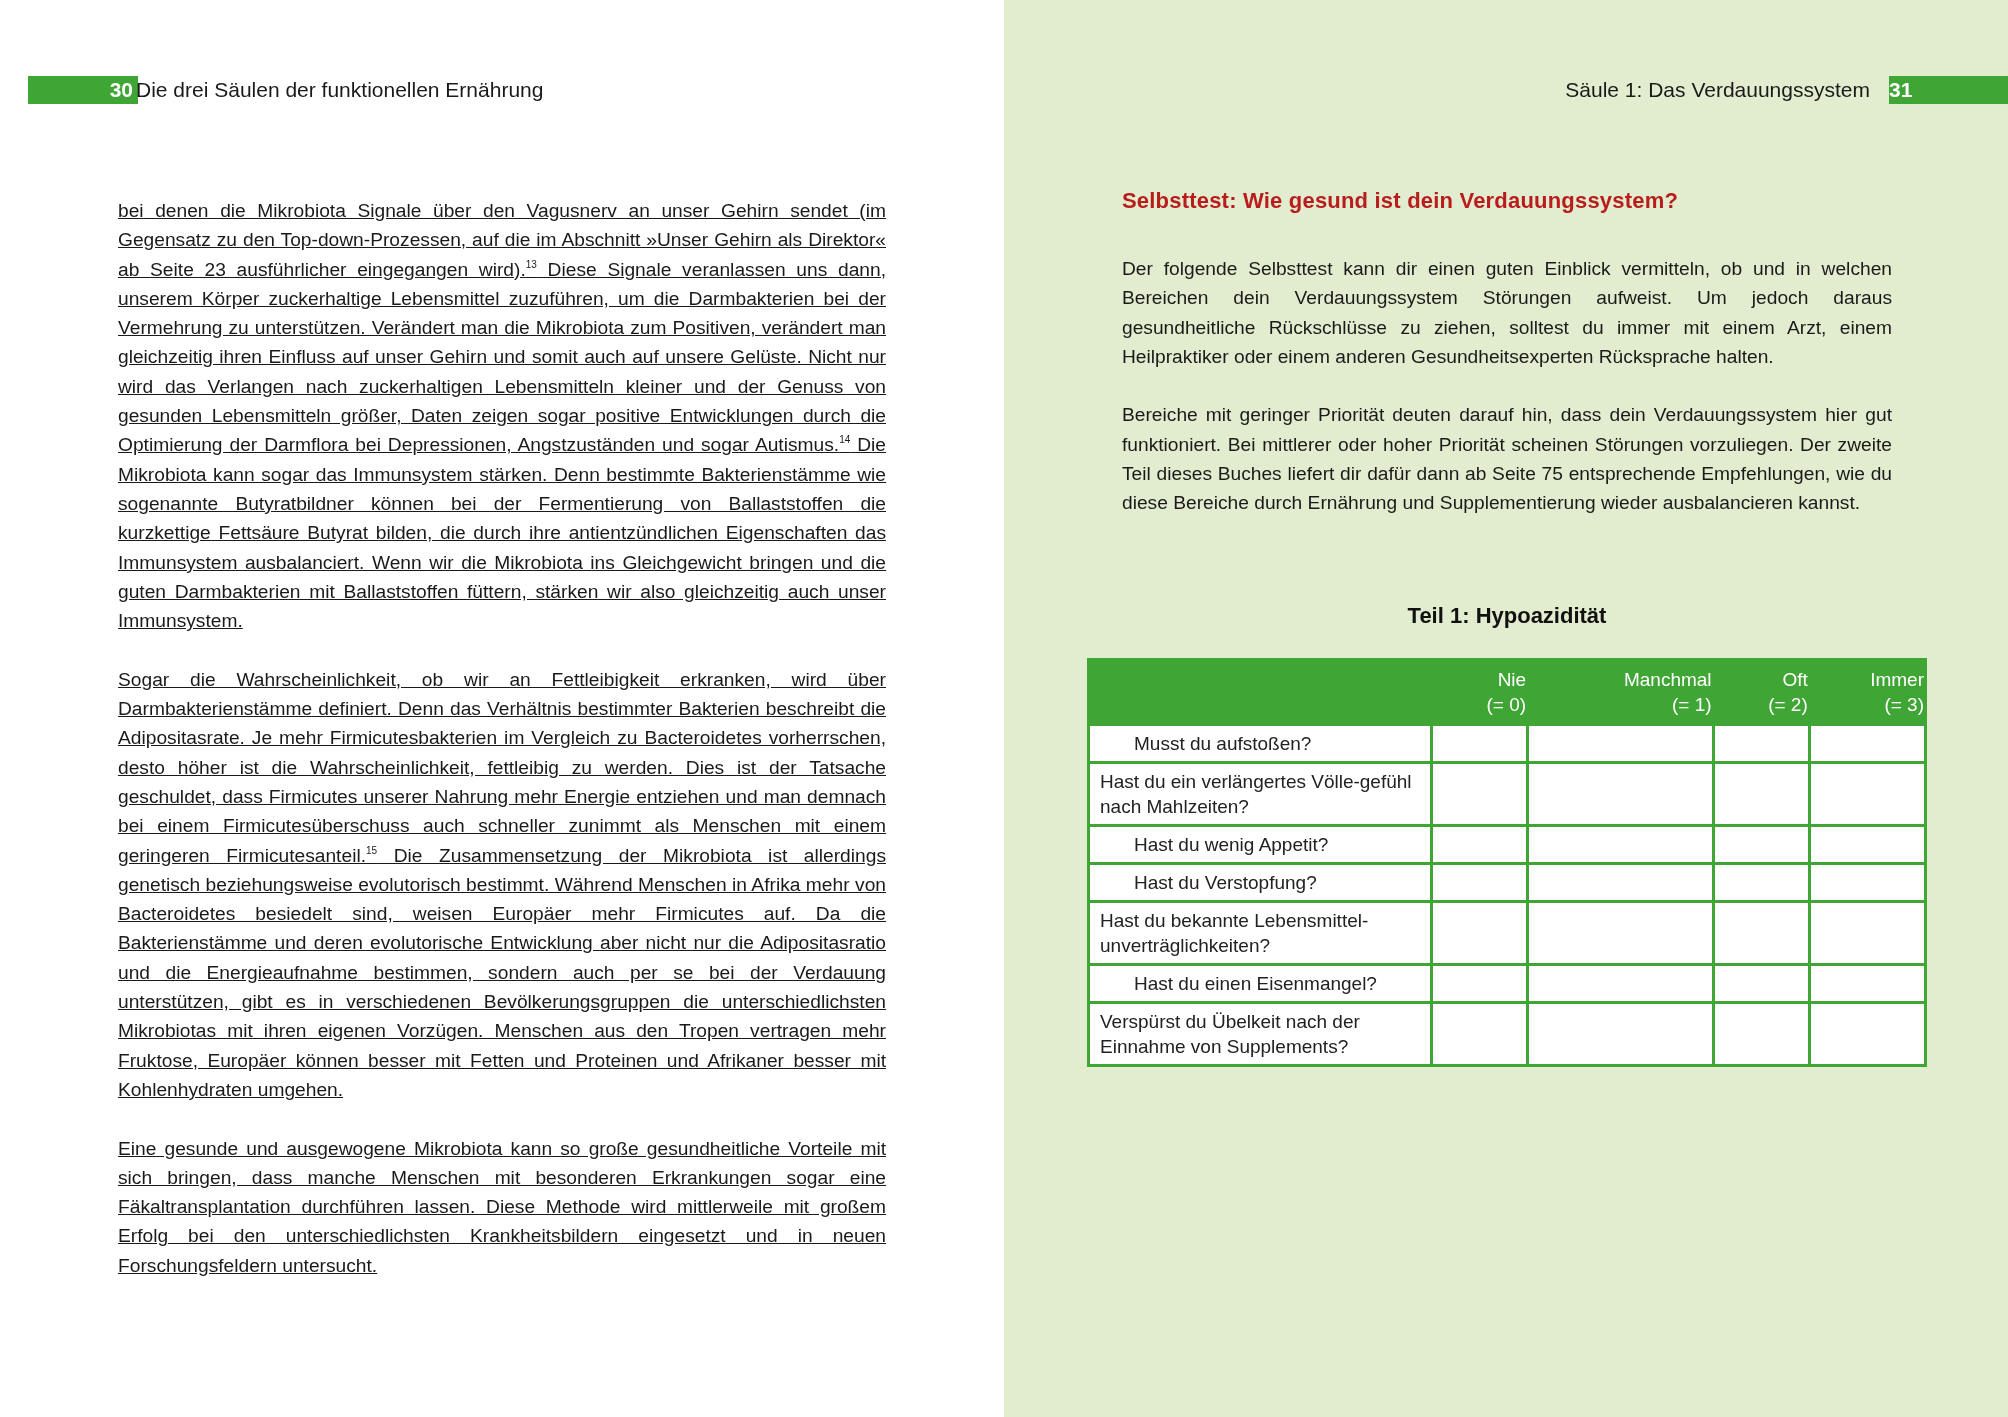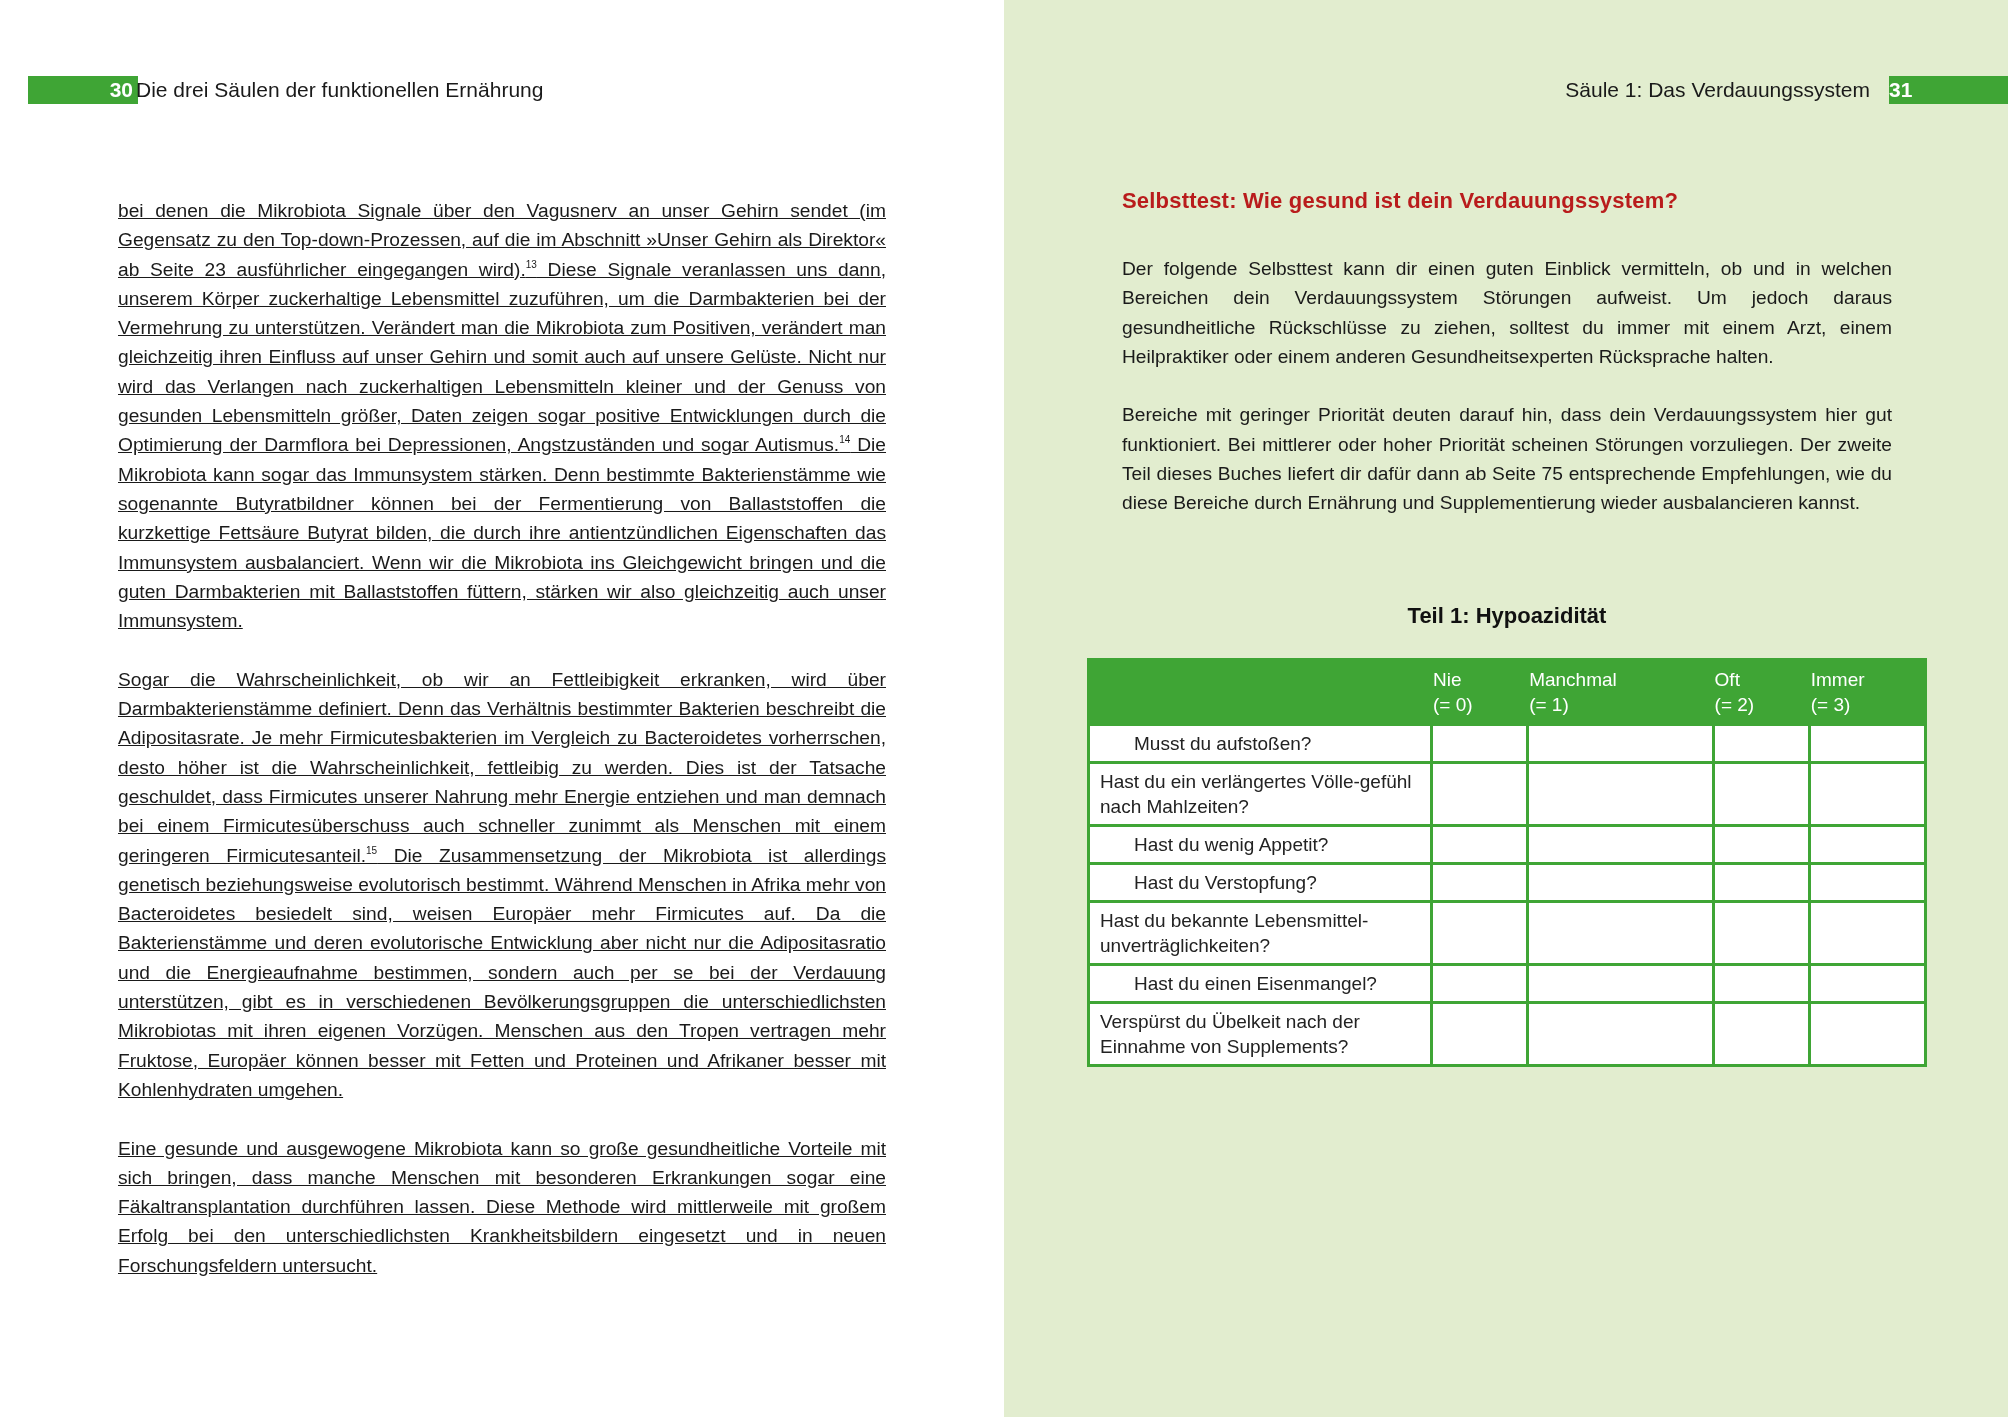--- a/index.html
+++ b/index.html
@@ -21,21 +21,21 @@
   .body-text p { margin-bottom: 29.3px; }
   sup { font-size: 10px; vertical-align: 8px; line-height: 0; }
 
   .self-title { position: absolute; left: 118px; top: 188px; font-size: 22px; font-weight: bold; color: #b91c1c; letter-spacing: 0.2px; }
   .right-text { left: 118px; width: 770px; top: 254px; }
 
   .table-title { position: absolute; left: 83px; width: 840px; top: 603px; text-align: center; font-size: 22px; font-weight: bold; color: #111; }
 
   table.quiz { position: absolute; left: 83px; top: 658px; width: 840px; border-collapse: collapse; background: #fff; font-size: 19px; }
   table.quiz td, table.quiz th { border: 3px solid #3fa535; }
-  table.quiz thead th { background: #3fa535; color: #fff; font-weight: normal; height: 65px; text-align: left; line-height: 25px; border-color: #3fa535; }
+  table.quiz thead th { background: #3fa535; color: #fff; font-weight: normal; height: 65px; text-align: right; line-height: 25px; border-color: #3fa535; }
   table.quiz thead th + th { border-left: 3px solid #ffffff; }
   table.quiz thead th:first-child { width: 343px; }
   table.quiz tbody td.q { padding: 4px 10px; line-height: 25px; color: #222; vertical-align: middle; }
   table.quiz tbody tr.one td { height: 38px; padding-left: 44px; }
   table.quiz tbody tr.two td { height: 63px; }
 
   .score { position: absolute; left: 83px; top: 1190px; font-size: 19px; line-height: 29px; color: #1a1a1a; }
   .score .total { font-weight: bold; }
   .score .blank { display: inline-block; width: 122px; border-bottom: 2px solid #1a1a1a; margin-left: 6px; height: 18px; vertical-align: baseline; }
 </style>

